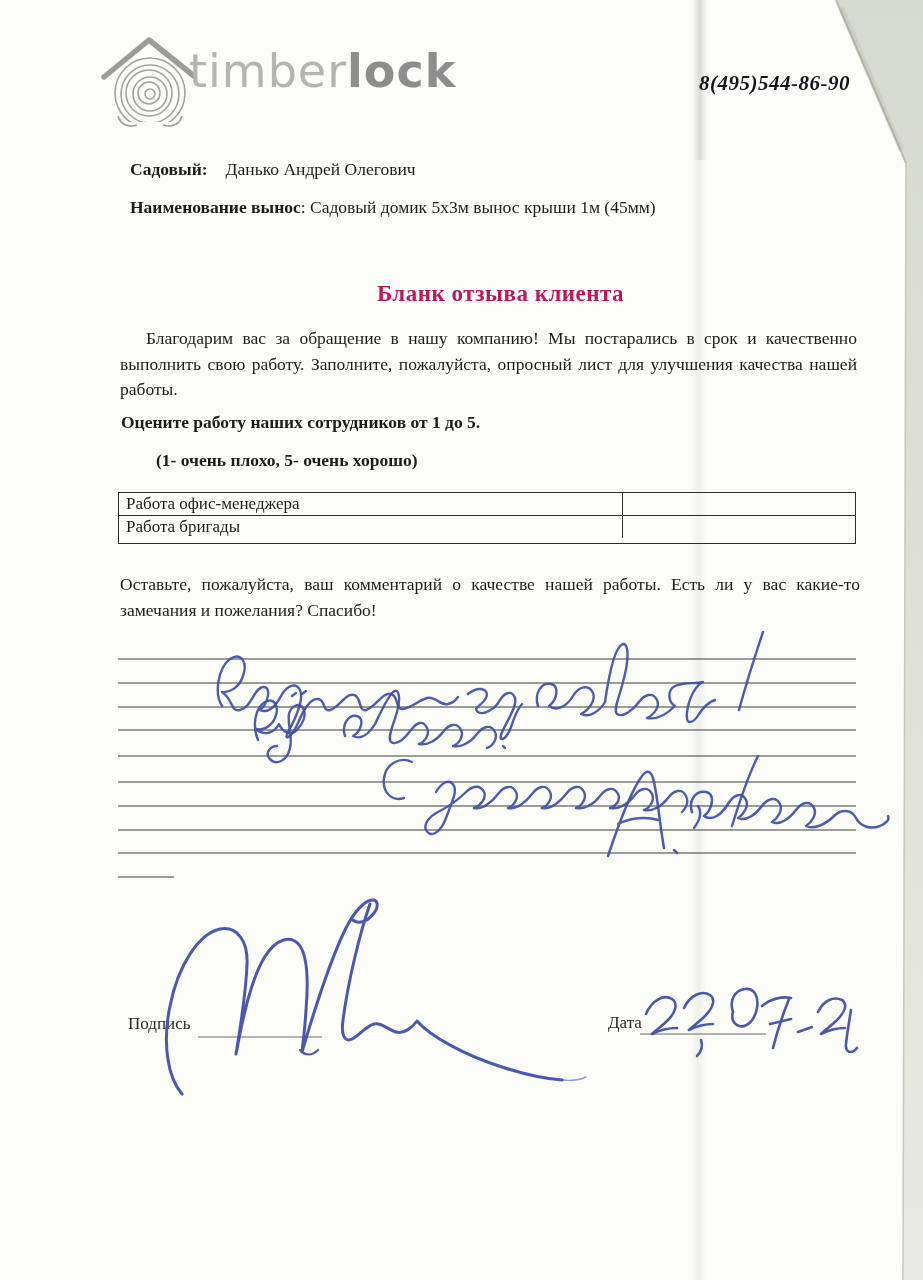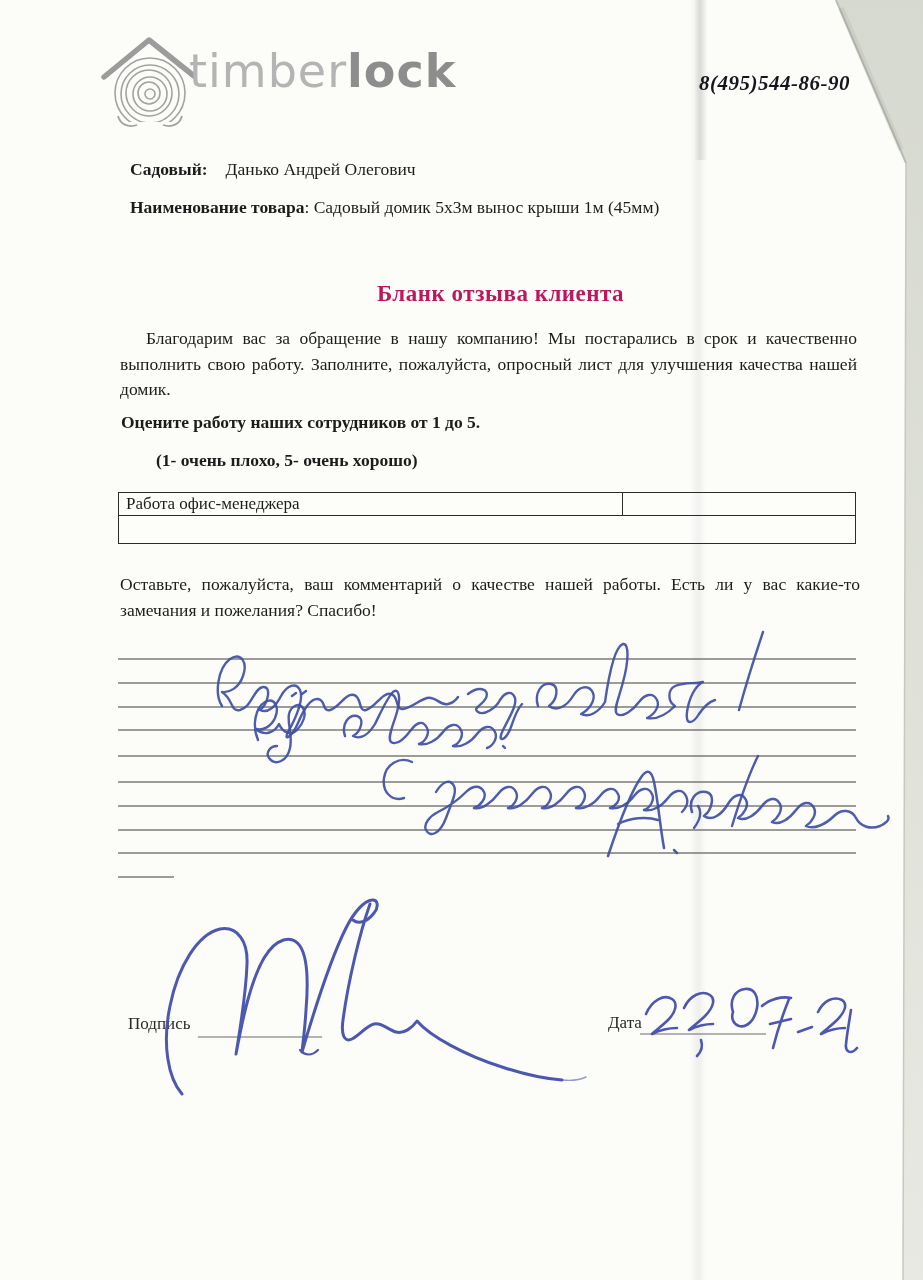--- a/index.html
+++ b/index.html
@@ -104,36 +104,37 @@
     <span class="t1">timber</span><span class="t2">lock</span>
   </div>
 
   <div class="phone">8(495)544-86-90</div>
 
   <div class="info-line" style="top:159px;">
     <span class="lbl">Садовый:</span><span class="val">Данько Андрей Олегович</span>
   </div>
 
   <div class="info-line" style="top:197px;">
-    <span class="lbl">Наименование товара</span><span>: Садовый домик 5х3м вынос крыши 1м (45мм)</span>
+    <span class="lbl">Наименование вынос</span><span>: Садовый домик 5х3м вынос крыши 1м (45мм)</span>
   </div>
 
   <div class="form-title">Бланк отзыва клиента</div>
 
-  <div class="intro">Благодарим вас за обращение в нашу компанию! Мы постарались в срок и качественно выполнить свою работу. Заполните, пожалуйста, опросный лист для улучшения качества нашей домик.</div>
+  <div class="intro">Благодарим вас за обращение в нашу компанию! Мы постарались в срок и качественно выполнить свою работу. Заполните, пожалуйста, опросный лист для улучшения качества нашей работы.</div>
 
   <div class="rate-prompt">Оцените работу наших сотрудников от 1 до 5.</div>
   <div class="rate-scale">(1- очень плохо, 5- очень хорошо)</div>
 
   <div class="rating-table">
     <div class="rating-row">
       <div class="cell-label">Работа офис-менеджера</div>
       <div class="cell-value"></div>
     </div>
     <div class="rating-row">
+      <div class="cell-label">Работа бригады</div>
       <div class="cell-value"></div>
     </div>
   </div>
 
   <div class="comment-prompt">Оставьте, пожалуйста, ваш комментарий о качестве нашей работы. Есть ли у вас какие-то замечания и пожелания? Спасибо!</div>
 
   <div class="footer-label" style="left:128px;top:1014px;">Подпись</div>
   <div class="footer-label" style="left:608px;top:1013px;">Дата</div>
 
   <svg class="layer" width="923" height="1280" viewBox="0 0 923 1280" role="img">

